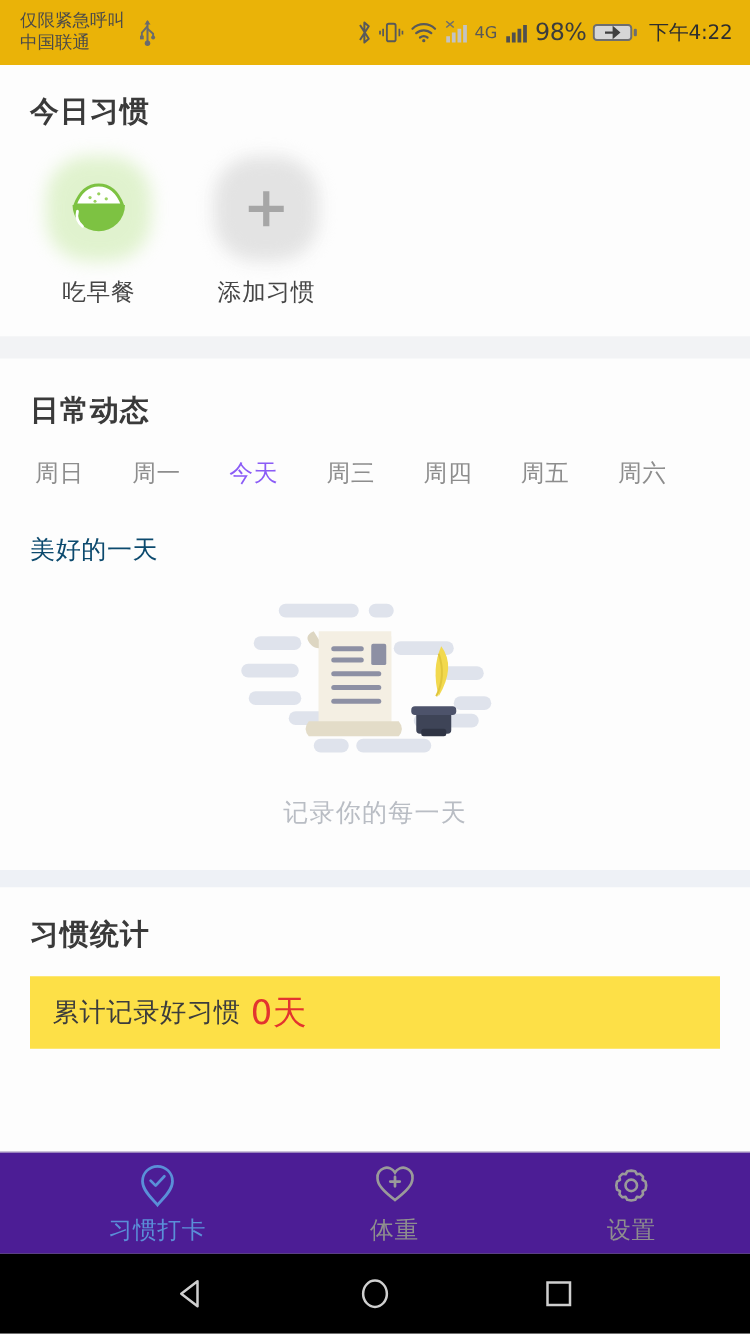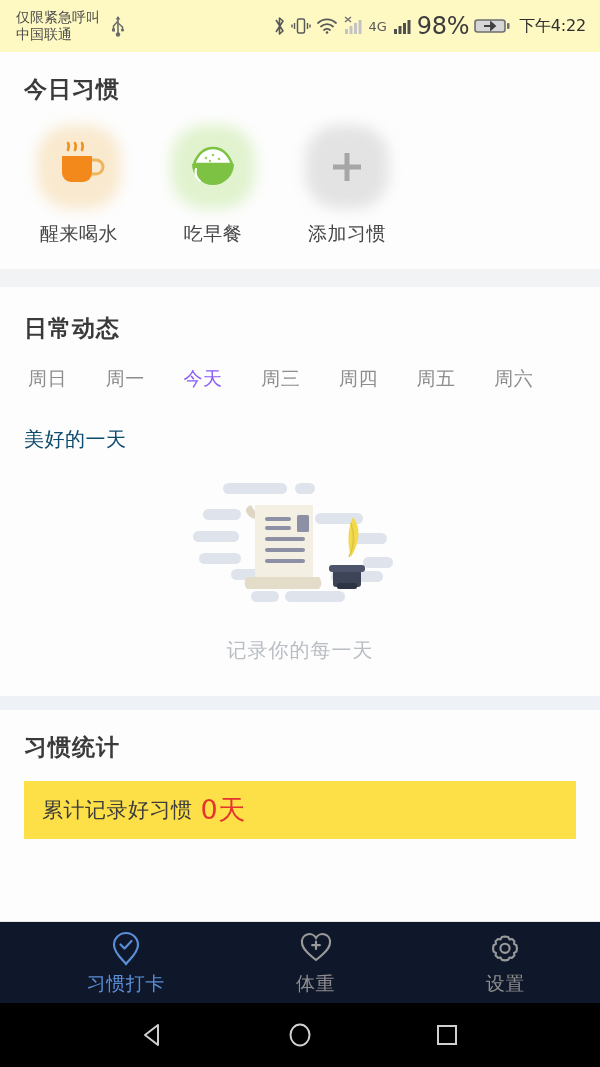--- a/index.html
+++ b/index.html
@@ -17,21 +17,21 @@
     width: 600px;
     height: 1067px;
     background: #fdfdfd;
     display: flex;
     flex-direction: column;
   }
 
   
   .status-bar {
     height: 52px;
-    background: #fef9c3;
+    background: #eab308;
     display: flex;
     align-items: center;
     justify-content: space-between;
     padding: 0 14px 0 16px;
     flex: 0 0 auto;
   }
   .status-left {
     display: flex;
     align-items: center;
     gap: 10px;
@@ -44,21 +44,21 @@
   }
   .usb-icon { width: 16px; height: 22px; display:block; }
   .status-right {
     display: flex;
     align-items: center;
     gap: 5px;
     color: #585858;
   }
   .status-right svg { display: block; }
   .batt-pct {
-    font-size: 24px;
+    font-size: 19px;
     color: #3c3c3c;
     letter-spacing: -0.3px;
   }
   .clock {
     font-size: 16px;
     color: #2e2e2e;
     margin-left: 4px;
     letter-spacing: -0.2px;
   }
 
@@ -177,21 +177,21 @@
     color: #e3342f;
     margin-left: 8px;
     font-size: 27px;
   }
 
   
   .spacer { flex: 1 1 auto; background: #fdfdfd; }
   .bottom-nav {
     flex: 0 0 auto;
     height: 82px;
-    background: #0f172a;
+    background: #4c1d95;
     border-top: 1px solid #e6e6e6;
     display: flex;
     align-items: center;
     padding-left: 31px;
   }
   .nav-item {
     flex: 1 1 0;
     display: flex;
     flex-direction: column;
     align-items: center;
@@ -291,33 +291,20 @@
       </span>
       <span class="clock">下午4:22</span>
     </div>
   </div>
 
   <div class="section habits-section">
     <div class="section-title">今日习惯</div>
 
     <div class="habit-list">
 
-      <div class="habit-item">
-        <div class="habit-icon-wrap">
-          <div class="habit-glow glow-orange"></div>
-          <span>
-            <svg width="62" height="62" viewBox="0 0 62 62">
-              <path d="M20 14 q1.5 -4 0 -7 M27 14 q1.5 -4 0 -7 M34 14 q1.5 -4 0 -7" stroke="#f0931e" stroke-width="2.6" fill="none" stroke-linecap="round"></path>
-              <path d="M14 20 h30 v17 a9 9 0 0 1 -9 9 h-12 a9 9 0 0 1 -9 -9 z" fill="#f3891b"></path>
-              <path d="M44 24 h4 a7 7 0 0 1 0 14 h-4" stroke="#efb55a" stroke-width="3" fill="none"></path>
-            </svg>
-          </span>
-        </div>
-        <div class="habit-label">醒来喝水</div>
-      </div>
 
       <div class="habit-item">
         <div class="habit-icon-wrap">
           <div class="habit-glow glow-green"></div>
           <span>
             <svg width="62" height="62" viewBox="0 0 62 62">
               <path d="M12 28 q6 -16 19 -16 q13 0 19 16 z" fill="#ffffff" stroke="#7dc242" stroke-width="2.4" stroke-linejoin="round"></path>
               <circle cx="24" cy="22" r="1.3" fill="#9ad15f"></circle>
               <circle cx="31" cy="19" r="1.3" fill="#9ad15f"></circle>
               <circle cx="37" cy="23" r="1.3" fill="#9ad15f"></circle>

